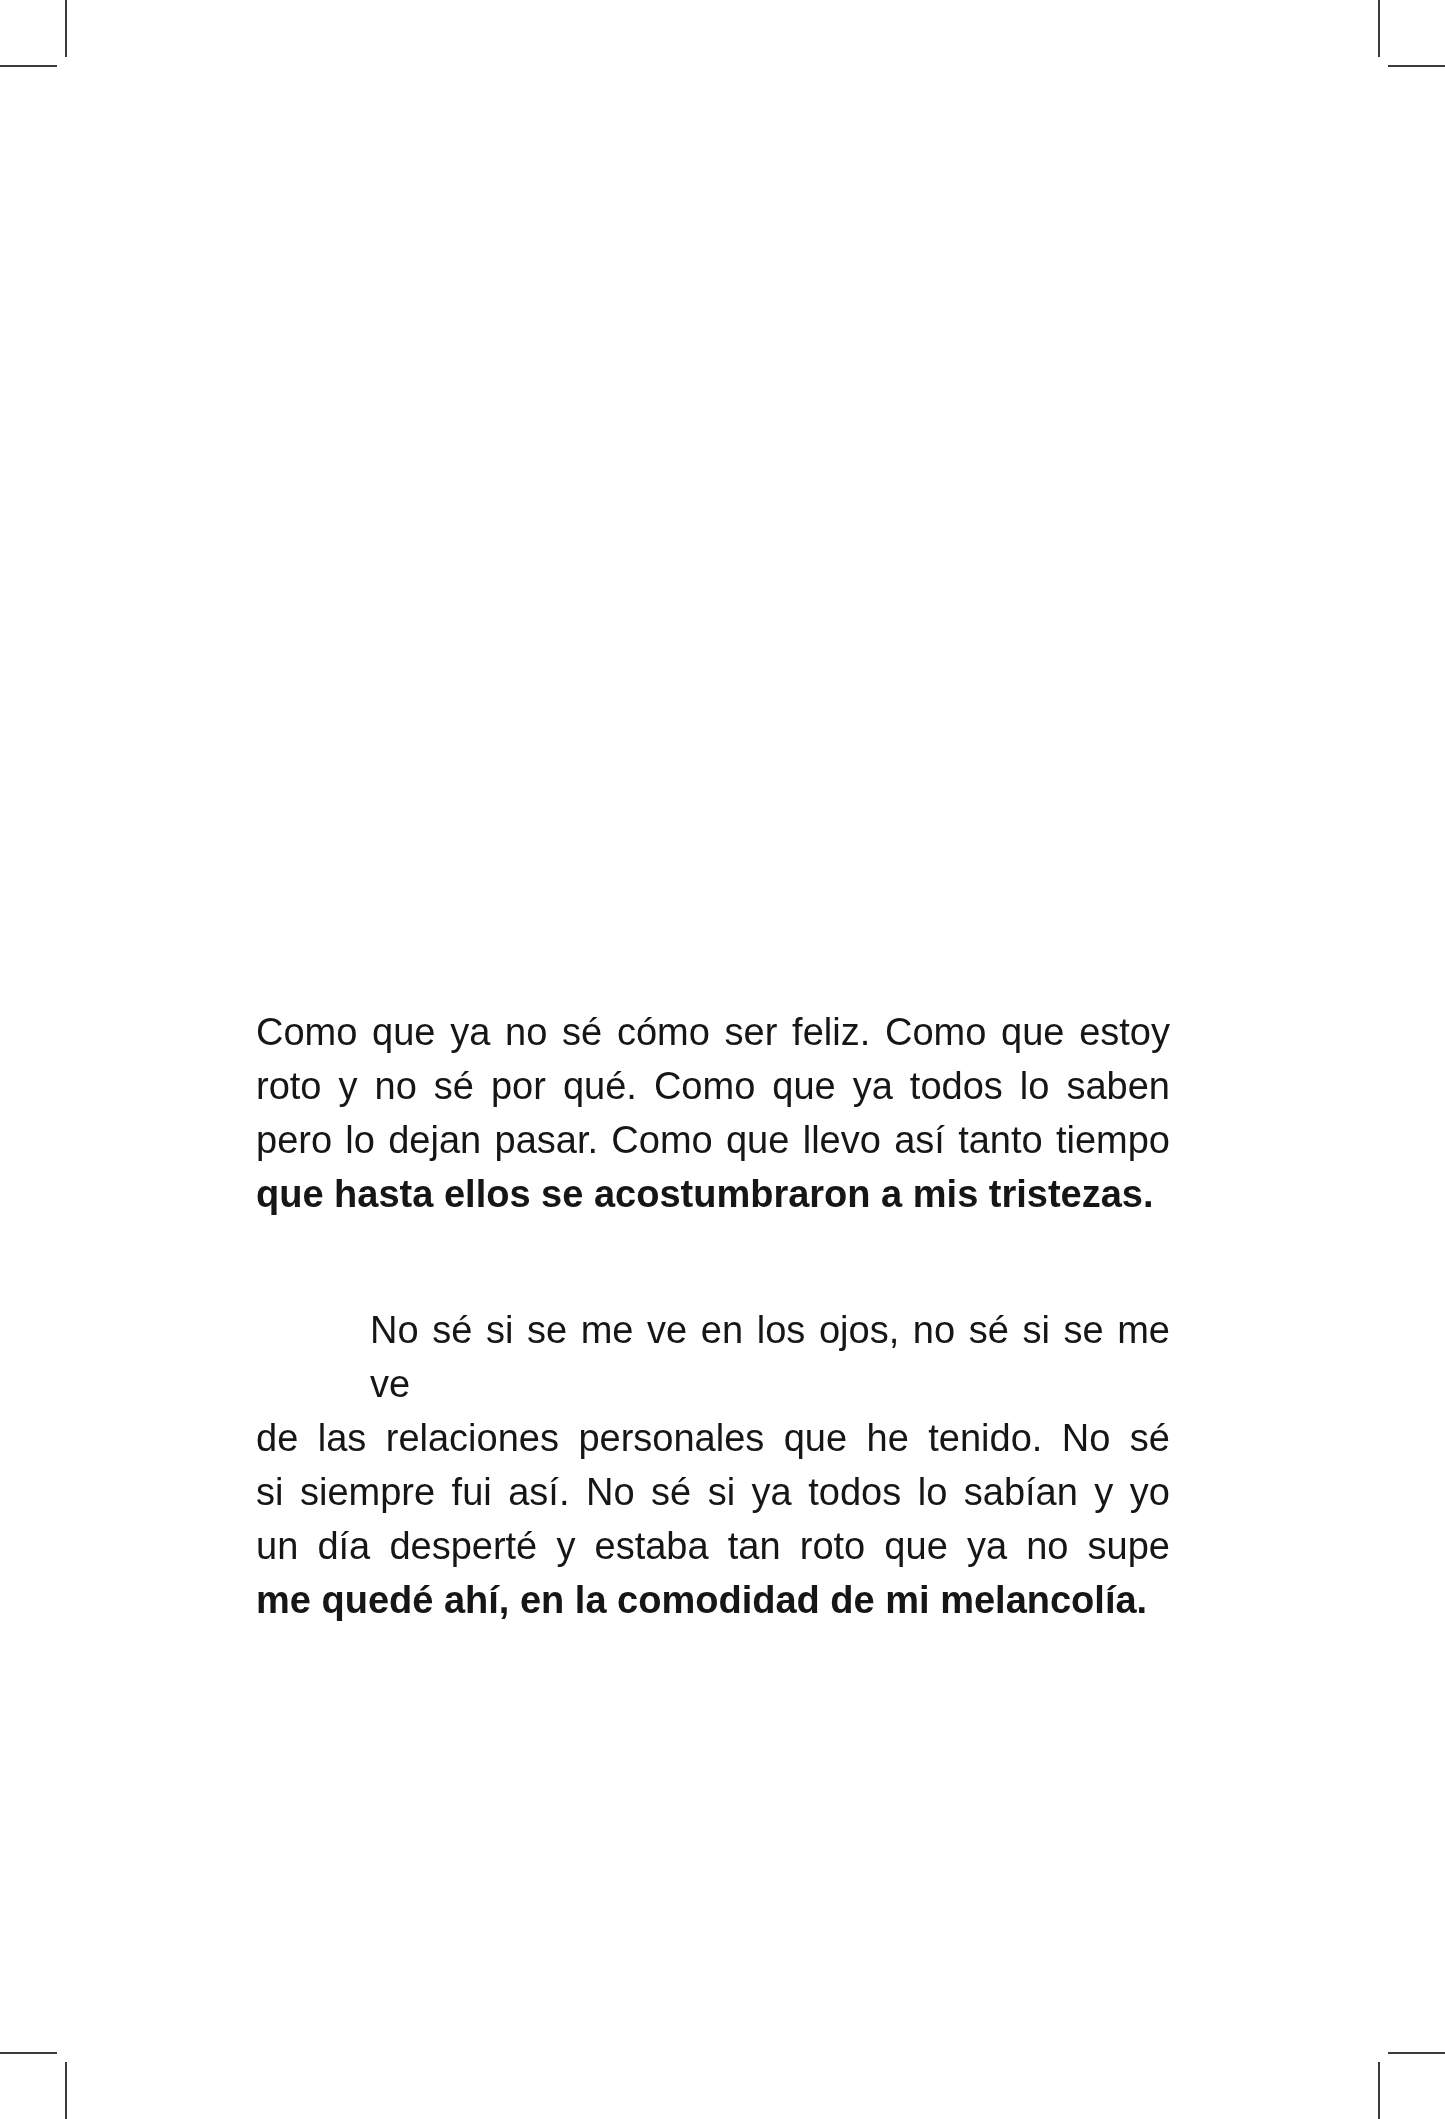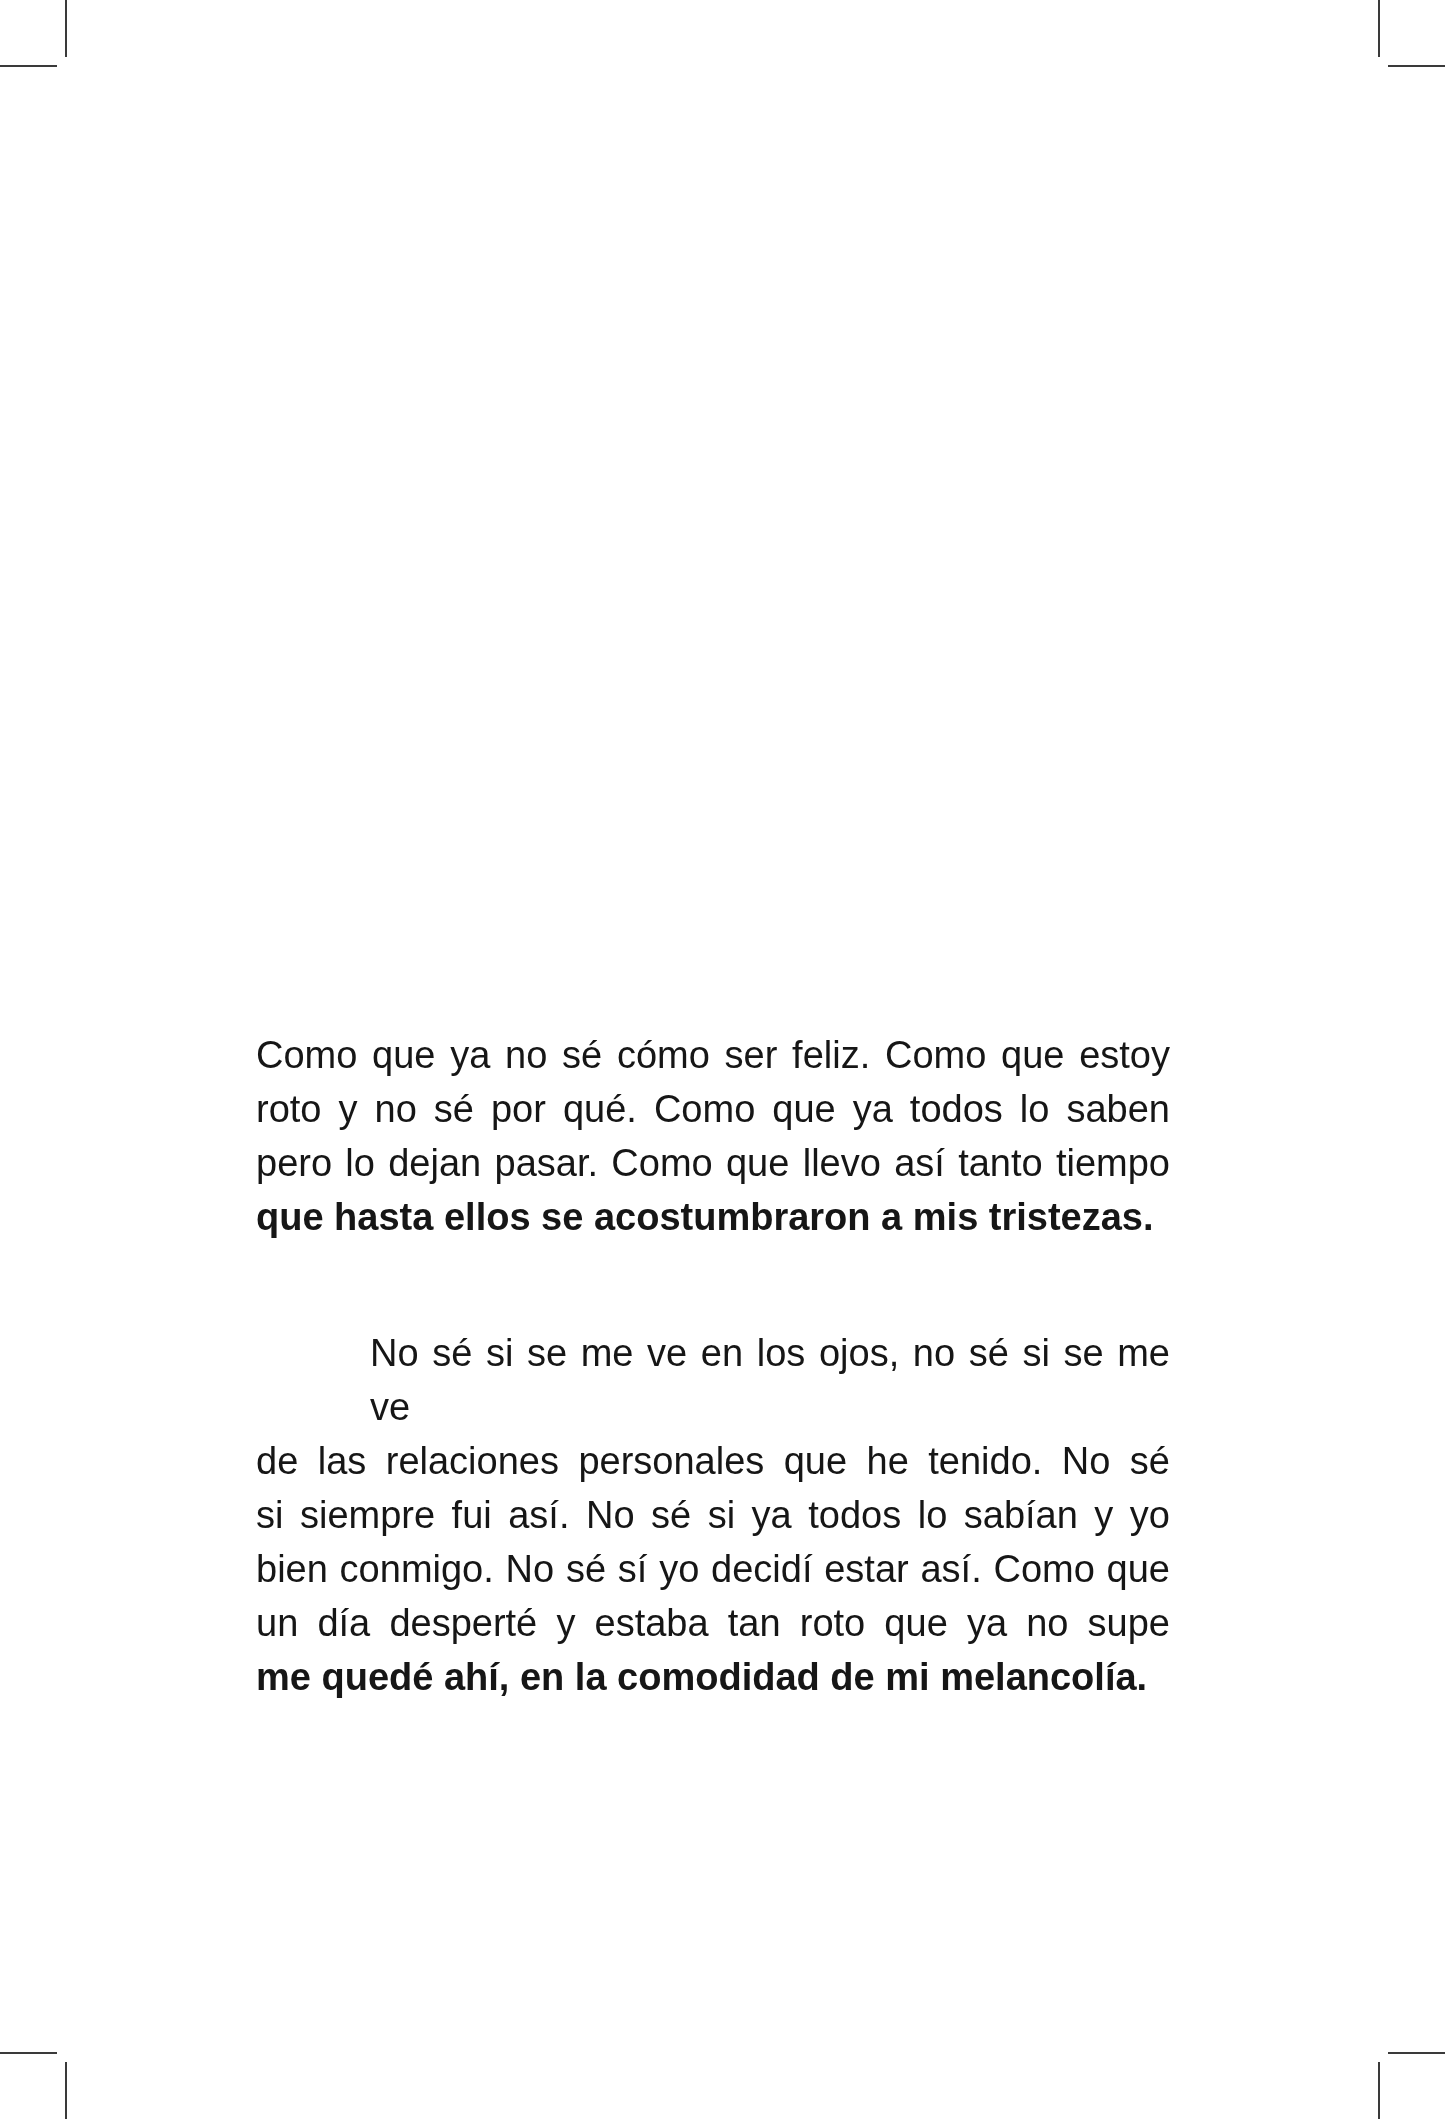--- a/index.html
+++ b/index.html
@@ -3,21 +3,21 @@
 <meta charset="utf-8">
 <style>
   html, body { margin: 0; padding: 0; background: #ffffff; }
   body { width: 1445px; height: 2119px; position: relative; overflow: hidden; }
   .crop { position: absolute; background: #3a3a3a; }
   .v { width: 2px; height: 57px; }
   .h { height: 2px; width: 57px; }
   .page-text {
     position: absolute;
     left: 256px;
-    top: 1028px;
+    top: 1005px;
     width: 914px;
     font-family: "Liberation Sans", sans-serif;
     font-size: 38px;
     line-height: 54px;
     color: #161616;
     text-align: justify;
   }
   .page-text p { margin: 0; text-align: justify; text-align-last: left; }
   .page-text p + p { margin-top: 82px; }
   .line { display: block; text-align: justify; text-align-last: justify; }
@@ -39,17 +39,16 @@
   <p>
     <span class="line">Como que ya no sé cómo ser feliz. Como que estoy</span>
     <span class="line">roto y no sé por qué. Como que ya todos lo saben</span>
     <span class="line">pero lo dejan pasar. Como que llevo así tanto tiempo</span>
     <span class="line last">que hasta ellos se acostumbraron a mis tristezas.</span>
   </p>
   <p>
     <span class="line" style="padding-left:114px;">No sé si se me ve en los ojos, no sé si se me ve</span>
     <span class="line">de las relaciones personales que he tenido. No sé</span>
     <span class="line">si siempre fui así. No sé si ya todos lo sabían y yo</span>
-    <span class="line">bien conmigo. No sé sí yo decidí estar así. Como que</span>
     <span class="line">un día desperté y estaba tan roto que ya no supe</span>
     <span class="line last">me quedé ahí, en la comodidad de mi melancolía.</span>
   </p>
 </div>
 
 </body></html>

